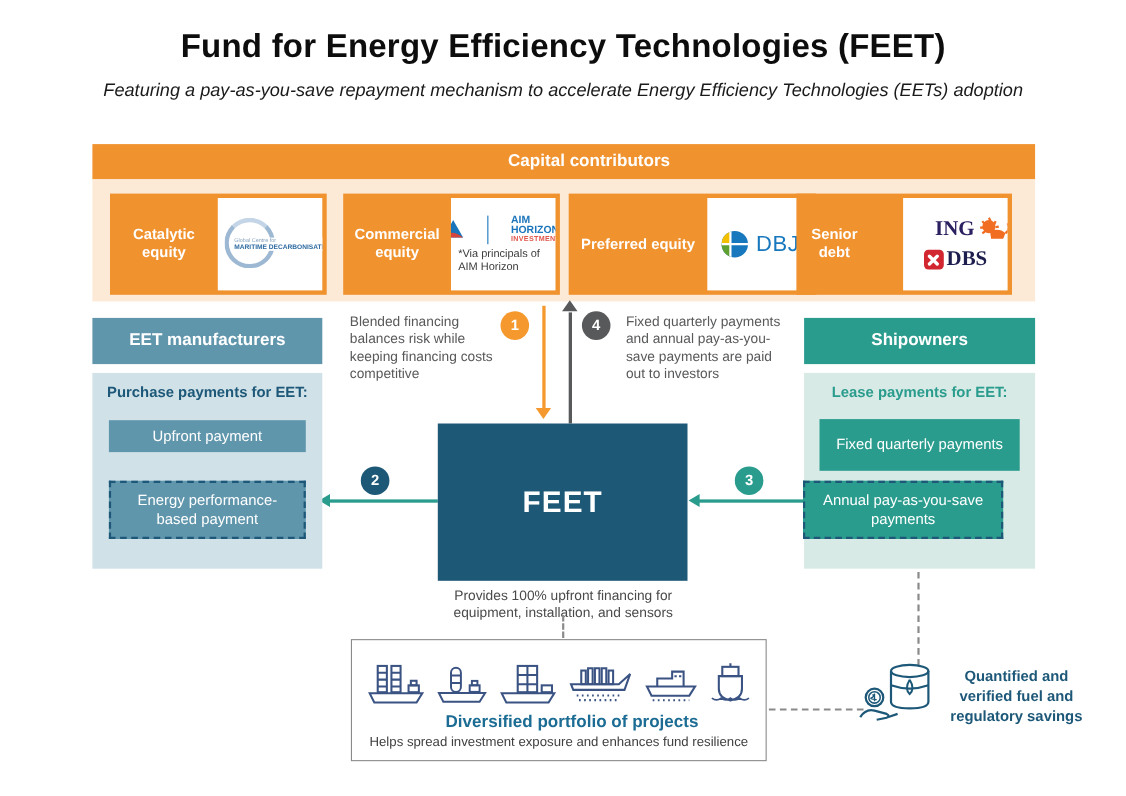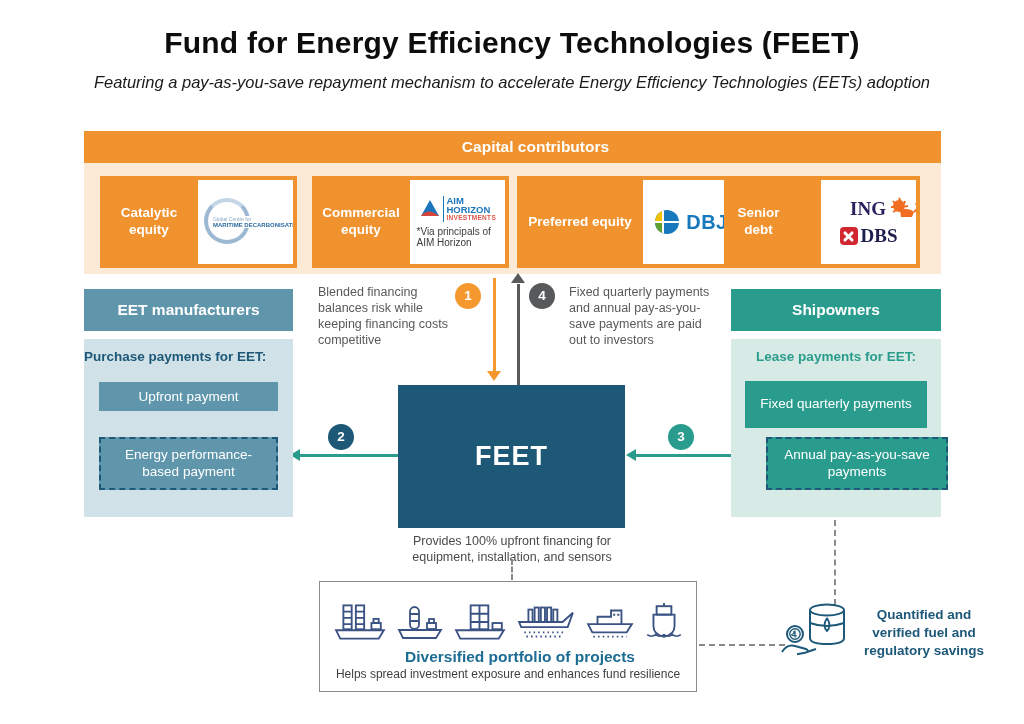--- a/index.html
+++ b/index.html
@@ -23,30 +23,30 @@
   .cap-label { flex:1; display:flex; align-items:center; justify-content:center; color:#fff; font-weight:700; font-size:13.5px; text-align:center; line-height:1.25; padding:0 4px; }
   .logo-card { width:95px; margin:4px 4px 4px 0; background:#fff; display:flex; flex-direction:column; align-items:center; justify-content:center; position:relative; overflow:hidden; }
 
   
   .gcmd-ring { position:absolute; left:6px; top:18px; width:46px; height:46px; border:4px solid #9DB8D2; border-radius:50%; border-top-color:#C3D5E6; }
   .gcmd-text { position:absolute; left:14px; top:36px; text-align:left; }
   .gcmd-l1 { display:block; font-size:5px; color:#8AA5C0; background:#fff; padding:0 1px; }
   .gcmd-l2 { display:block; font-size:6px; font-weight:700; color:#2D6AA0; background:#fff; padding:0 1px; white-space:nowrap; }
 
   
-  .aim-row { display:flex; align-items:center; gap:2px; margin-bottom:4px; }
+  .aim-row { display:flex; align-items:center; gap:20px; margin-bottom:4px; }
   .aim-divider { width:1.5px; height:26px; background:#1B75BB; }
   .aim-text { display:flex; flex-direction:column; line-height:1.02; }
   .aim-l1,.aim-l2 { font-size:9.5px; font-weight:700; color:#1B75BB; }
   .aim-l3 { font-size:6.5px; font-weight:700; color:#E2574C; letter-spacing:0.3px; }
   .aim-note { font-size:10px; color:#3b3b3b; line-height:1.15; text-align:left; width:82px; }
 
   
   .dbj-wrap { display:flex; align-items:center; gap:5px; }
-  .dbj-text { font-size:20px; font-weight:700; color:#1878BE; letter-spacing:0.5px; }
+  .dbj-text { font-size:20px; font-weight:400; color:#1878BE; letter-spacing:0.5px; }
 
   
   .bank-row { display:flex; align-items:center; gap:3px; margin:2px 0; }
   .ing-text { font-family:"Liberation Serif", serif; font-weight:700; font-size:19px; color:#2B2161;margin-left:32px; }
   .dbs-text { font-family:"Liberation Serif", serif; font-weight:700; font-size:19px; color:#1E1E4E; }
   .dbs-mark { width:18px; height:18px; background:#D22630; border-radius:4px; position:relative; }
   .dbs-mark::before, .dbs-mark::after { content:""; position:absolute; left:2.5px; top:7.5px; width:13px; height:3px; background:#fff; border-radius:1.5px; }
   .dbs-mark::before { transform:rotate(45deg); } .dbs-mark::after { transform:rotate(-45deg); }
 
   
@@ -64,30 +64,30 @@
   #arr4-line { left:517px; top:284px; height:101px; background:#58595B; }
   #arr4-head { left:511px; top:273px; width:0; height:0; border-left:7px solid transparent; border-right:7px solid transparent; border-bottom:10px solid #58595B; }
   #arr2-line { left:299px; top:454px; width:99px; background:#2A9C8D; }
   #arr2-head { left:290px; top:449px; width:0; height:0; border-top:6.5px solid transparent; border-bottom:6.5px solid transparent; border-right:10px solid #2A9C8D; }
   #arr3-line { left:635px; top:454px; width:96px; background:#2A9C8D; }
   #arr3-head { left:626px; top:449px; width:0; height:0; border-top:6.5px solid transparent; border-bottom:6.5px solid transparent; border-right:10px solid #2A9C8D; }
 
   
   #mfr-header { left:84px; top:289px; width:209px; height:42px; background:#6096AC; color:#fff; font-weight:700; font-size:15.5px; text-align:center; line-height:42px; }
   #mfr-panel { left:84px; top:339px; width:209px; height:178px; background:#D0E1E8; }
-  #mfr-title { left:84px; top:349px; width:209px; text-align:left; font-size:13.5px; font-weight:700; color:#1D5878; }
+  #mfr-title { left:84px; top:349px; width:209px; text-align:center; font-size:13.5px; font-weight:700; color:#1D5878; }
   #mfr-item1 { left:99px; top:382px; width:179px; height:29px; background:#6096AC; color:#fff; font-size:13.5px; display:flex; align-items:center; justify-content:center; text-align:center; }
   #mfr-item2 { left:99px; top:437px; width:179px; height:53px; background:#6096AC; border:2px dashed #1D5878; color:#fff; font-size:13.5px; display:flex; align-items:center; justify-content:center; text-align:center; line-height:1.25; padding:0 8px; }
 
   
   #shp-header { left:731px; top:289px; width:210px; height:42px; background:#2A9C8D; color:#fff; font-weight:700; font-size:15.5px; text-align:center; line-height:42px; }
   #shp-panel { left:731px; top:339px; width:210px; height:178px; background:#D7EAE5; }
   #shp-title { left:731px; top:349px; width:210px; text-align:center; font-size:13.5px; font-weight:700; color:#2A9C8D; }
   #shp-item1 { left:745px; top:381px; width:182px; height:47px; background:#2A9C8D; color:#fff; font-size:13.5px; display:flex; align-items:center; justify-content:center; text-align:center; line-height:1.25; }
-  #shp-item2 { left:766px; top:437px; width:182px; height:53px; background:#2A9C8D; border:2px dashed #1D5878; color:#fff; font-size:13.5px; display:flex; align-items:center; justify-content:center; text-align:center; line-height:1.25; padding:0 6px; }
+  #shp-item2 { left:730px; top:437px; width:182px; height:53px; background:#2A9C8D; border:2px dashed #1D5878; color:#fff; font-size:13.5px; display:flex; align-items:center; justify-content:center; text-align:center; line-height:1.25; padding:0 6px; }
 
   
   #feet-box { left:398px; top:385px; width:227px; height:143px; background:#1D5876; color:#fff; display:flex; align-items:center; justify-content:center; font-size:27px; font-weight:700; letter-spacing:1px; }
   #feet-caption { left:392px; top:533px; width:240px; text-align:center; font-size:12.5px; color:#4a4a4a; line-height:1.3; }
 
   
   .dash-v { border-left:2px dashed #8a8a8a; width:0; }
   .dash-h { border-top:2px dashed #8a8a8a; height:0; }
   #dash-center { left:511px; top:559px; height:21px; }
   #dash-right-v { left:834px; top:520px; height:85px; }

